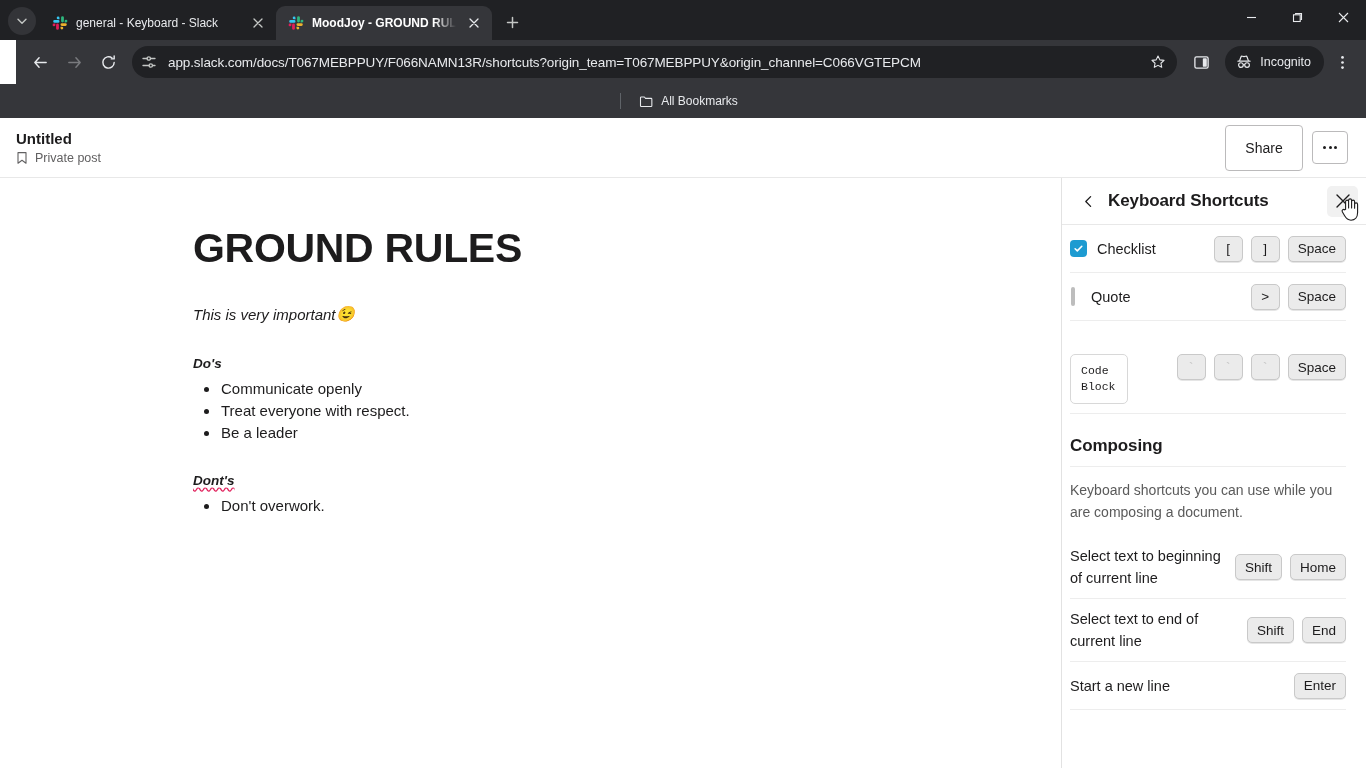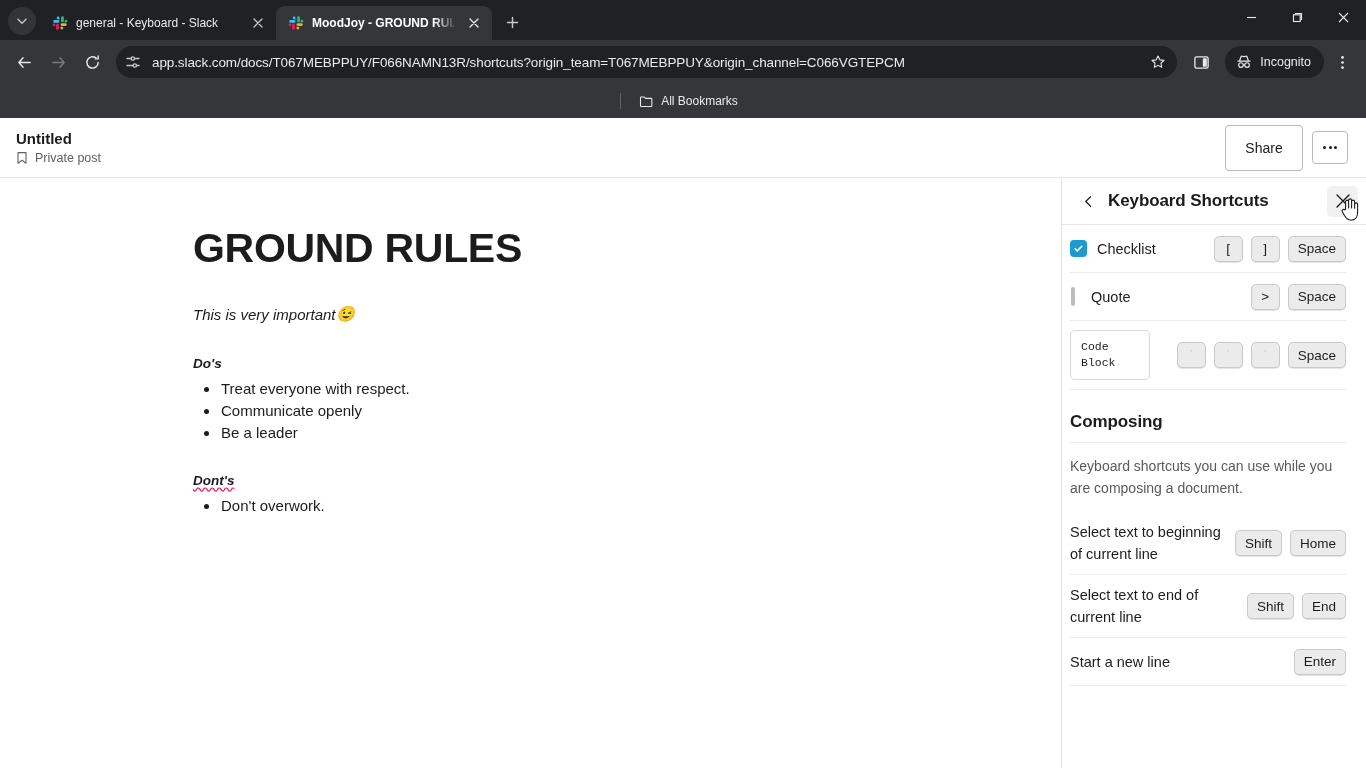--- a/index.html
+++ b/index.html
@@ -50,21 +50,21 @@
 
   .winctrls { margin-left: auto; display: flex; height: 40px; align-items: flex-start; }
   .winbtn {
     width: 46px; height: 34px; display: flex; align-items: center;
     justify-content: center; cursor: pointer;
   }
 
   
   .toolbar {
     height: 44px; background: #35363a; display: flex; align-items: center;
-    padding: 0 8px; gap: 2px; flex: 0 0 44px;
+    padding: 0 8px; gap: 2px; flex: 0 0 44px; margin-left: 16px;
   }
   .navbtn {
     width: 32px; height: 32px; border-radius: 50%; display: flex;
     align-items: center; justify-content: center; cursor: pointer; flex: 0 0 32px;
   }
   .navbtn.disabled { opacity: .38; cursor: default; }
 
   .omnibox {
     flex: 1 1 auto; height: 32px; background: #202124; border-radius: 16px;
     display: flex; align-items: center; padding: 0 6px 0 4px; margin: 0 6px;
@@ -222,21 +222,21 @@
     width: 17px; height: 17px; border-radius: 4px; background: #1d9bd1;
     display: flex; align-items: center; justify-content: center; flex: 0 0 17px;
   }
   .quote-icon {
     width: 4px; height: 19px; border-radius: 2px; background: #bdbdbd;
     flex: 0 0 4px; margin-left: 1px; margin-right: 6px;
   }
   .codeblock-chip {
     border: 1px solid #d8d8d8; border-radius: 5px; padding: 8px 10px;
     font-family: "Liberation Mono", monospace; font-size: 11.5px; color: #1d1c1d;
-    line-height: 16px; width: 80px; background: #fff;
+    line-height: 16px; width: 58px; background: #fff; margin-top: 24px;
   }
 
   .sec-title {
     font-size: 17px; font-weight: bold; color: #1d1c1d; padding: 22px 0 10px;
     letter-spacing: -.1px; border-bottom: 1px solid #ededed;
   }
   .sec-desc {
     font-size: 14px; color: #5a5a5a; line-height: 22px; padding: 12px 0 13px;
   }
 
@@ -415,22 +415,22 @@
       <div class="canvas">
         <div class="h1">GROUND RULES</div>
         <div class="lede">
           <span>This is very important</span>
             <span class="emoji">😉</span>
         </div>
 
         <div>
           <div class="sec-head">Do's</div>
           <ul class="doclist">
+            <li>Communicate openly</li>
             <li>Treat everyone with respect.</li>
-            <li>Communicate openly</li>
             <li>Be a leader</li>
           </ul>
         </div>
 
         <div class="sec-gap"></div>
 
         <div>
           <div class="sec-head misspelled">Dont's</div>
           <ul class="doclist">
             <li>Don't overwork.</li>

